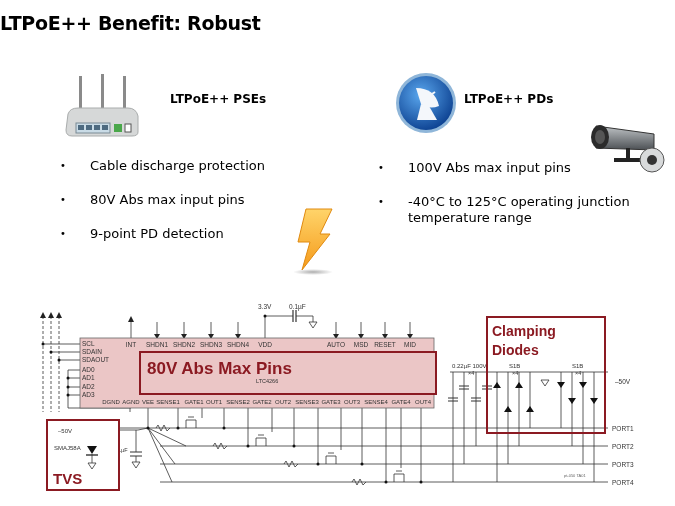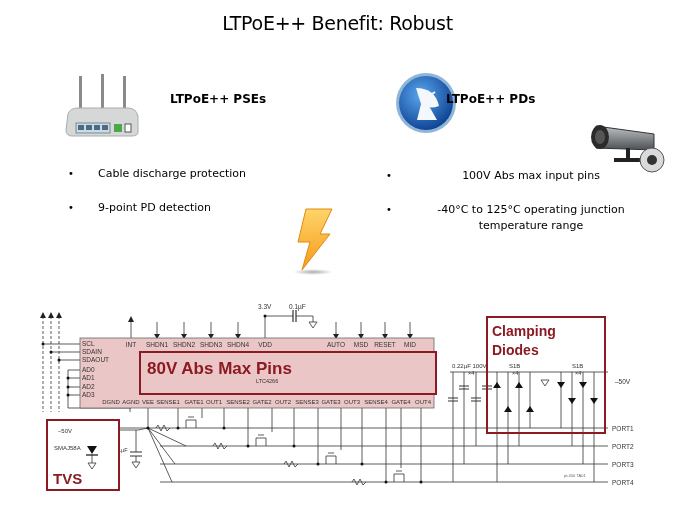--- a/index.html
+++ b/index.html
@@ -1,20 +1,20 @@
 <!DOCTYPE html>
 <html><head>
 <meta charset="utf-8">
 <style>
   html, body { margin:0; padding:0; background:#ffffff; }
   body { width:675px; height:506px; position:relative; overflow:hidden; font-family:"DejaVu Sans", sans-serif; color:#000; }
   .abs { position:absolute; }
-  .title { left:0; width:675px; top:12px; text-align:center; font-size:19px; font-weight:normal; font-family:"DejaVu Sans", sans-serif; letter-spacing:-0.3px; }
+  .title { left:0; width:675px; top:12px; text-align:left; font-size:19px; font-weight:bold; font-family:"DejaVu Sans", sans-serif; letter-spacing:-0.3px; }
   .sect-h { font-weight:bold; font-size:12px; font-family:"DejaVu Sans", sans-serif; }
-  .bullets { list-style:none; margin:8px; padding:0; font-size:11px; font-family:"DejaVu Sans", sans-serif; }
+  .bullets { list-style:none; margin:0; padding:0; font-size:13px; font-family:"DejaVu Sans", sans-serif; }
   .bullets li { position:relative; padding-left:30px; line-height:16px; }
   .bullets li::before { content:"•"; position:absolute; left:0; font-size:10px; }
   .schem { left:0; top:290px; width:675px; height:216px; }
   .schem text { font-family:"Liberation Sans", sans-serif; }
   .callout-text { font-family:"Liberation Sans", sans-serif; font-weight:bold; fill:#8b1a22; }
 </style>
 </head>
 <body>
 
 <div class="abs title">LTPoE++ Benefit: Robust</div>
@@ -30,20 +30,21 @@
     <rect x="24" y="51" width="6" height="5" fill="#4d6a80"></rect>
     <rect x="32" y="51" width="6" height="5" fill="#4d6a80"></rect>
     <rect x="40" y="51" width="6" height="5" fill="#4d6a80"></rect>
     <rect x="52" y="50" width="8" height="8" fill="#4aa74a"></rect>
     <rect x="63" y="50" width="6" height="8" fill="#ffffff" stroke="#555"></rect>
   </svg>
 </div>
 <div class="abs sect-h" style="left:170px;top:92px;">LTPoE++ PSEs</div>
 <ul class="abs bullets" style="left:60px;top:158px;width:240px;">
   <li style="margin-bottom:18px;">Cable discharge protection</li>
+  <li style="margin-bottom:18px;">80V Abs max input pins</li>
   <li>9-point PD detection</li>
 </ul>
 
 <div class="abs" style="left:288px;top:206px;width:50px;height:72px;">
   <svg width="50" height="72" viewBox="0 0 50 72">
     <defs>
       <linearGradient id="boltg" x1="0" y1="0" x2="0" y2="1">
         <stop offset="0" stop-color="#ffd46a"></stop>
         <stop offset="1" stop-color="#f59a1a"></stop>
       </linearGradient>
@@ -65,39 +66,39 @@
         <stop offset="1" stop-color="#0b3f8f"></stop>
       </radialGradient>
     </defs>
     <circle cx="31" cy="31" r="30" fill="#8fb6d9"></circle>
     <circle cx="31" cy="31" r="27" fill="url(#blueg)"></circle>
     <path d="M21 16 Q40 16 44 34 Q34 38 26 32 Z" fill="#f4f7fb"></path>
     <line x1="31" y1="26" x2="40" y2="20" stroke="#f4f7fb" stroke-width="2"></line>
     <path d="M26 32 L22 48 L42 48 L34 34 Z" fill="#f4f7fb"></path>
   </svg>
 </div>
-<div class="abs sect-h" style="left:446px;top:92px;">LTPoE++ PDs</div>
+<div class="abs sect-h" style="left:464px;top:92px;">LTPoE++ PDs</div>
 <div class="abs" style="left:588px;top:118px;width:80px;height:56px;">
   <svg width="80" height="56" viewBox="0 0 80 56">
     <defs>
       <linearGradient id="camg" x1="0" y1="0" x2="0" y2="1">
         <stop offset="0" stop-color="#bfc3c6"></stop>
         <stop offset="1" stop-color="#4c5054"></stop>
       </linearGradient>
     </defs>
     <path d="M8 8 L66 16 L66 32 L8 30 Z" fill="url(#camg)" stroke="#333"></path>
     <ellipse cx="12" cy="19" rx="9" ry="12" fill="#2b2b2b"></ellipse>
     <ellipse cx="12" cy="19" rx="5" ry="7" fill="#555"></ellipse>
     <rect x="38" y="30" width="4" height="12" fill="#222"></rect>
     <rect x="26" y="40" width="28" height="4" fill="#222"></rect>
     <circle cx="64" cy="42" r="12" fill="#d8dadb" stroke="#555"></circle>
     <circle cx="64" cy="42" r="5" fill="#333"></circle>
   </svg>
 </div>
-<ul class="abs bullets" style="left:378px;top:160px;width:260px;text-align:center;">
+<ul class="abs bullets" style="left:378px;top:160px;width:260px;">
   <li style="margin-bottom:18px;">100V Abs max input pins</li>
   <li style="margin-bottom:18px;">-40°C to 125°C operating junction temperature range</li>
 </ul>
 
 <svg class="abs schem" viewBox="0 290 675 216" width="675" height="216">
   <g stroke="#333" stroke-width="0.8" fill="none">
 
     <line x1="43" y1="316" x2="43" y2="412" stroke-dasharray="3,2"></line>
     <line x1="51" y1="316" x2="51" y2="412" stroke-dasharray="3,2"></line>
     <line x1="59" y1="316" x2="59" y2="412" stroke-dasharray="3,2"></line>

